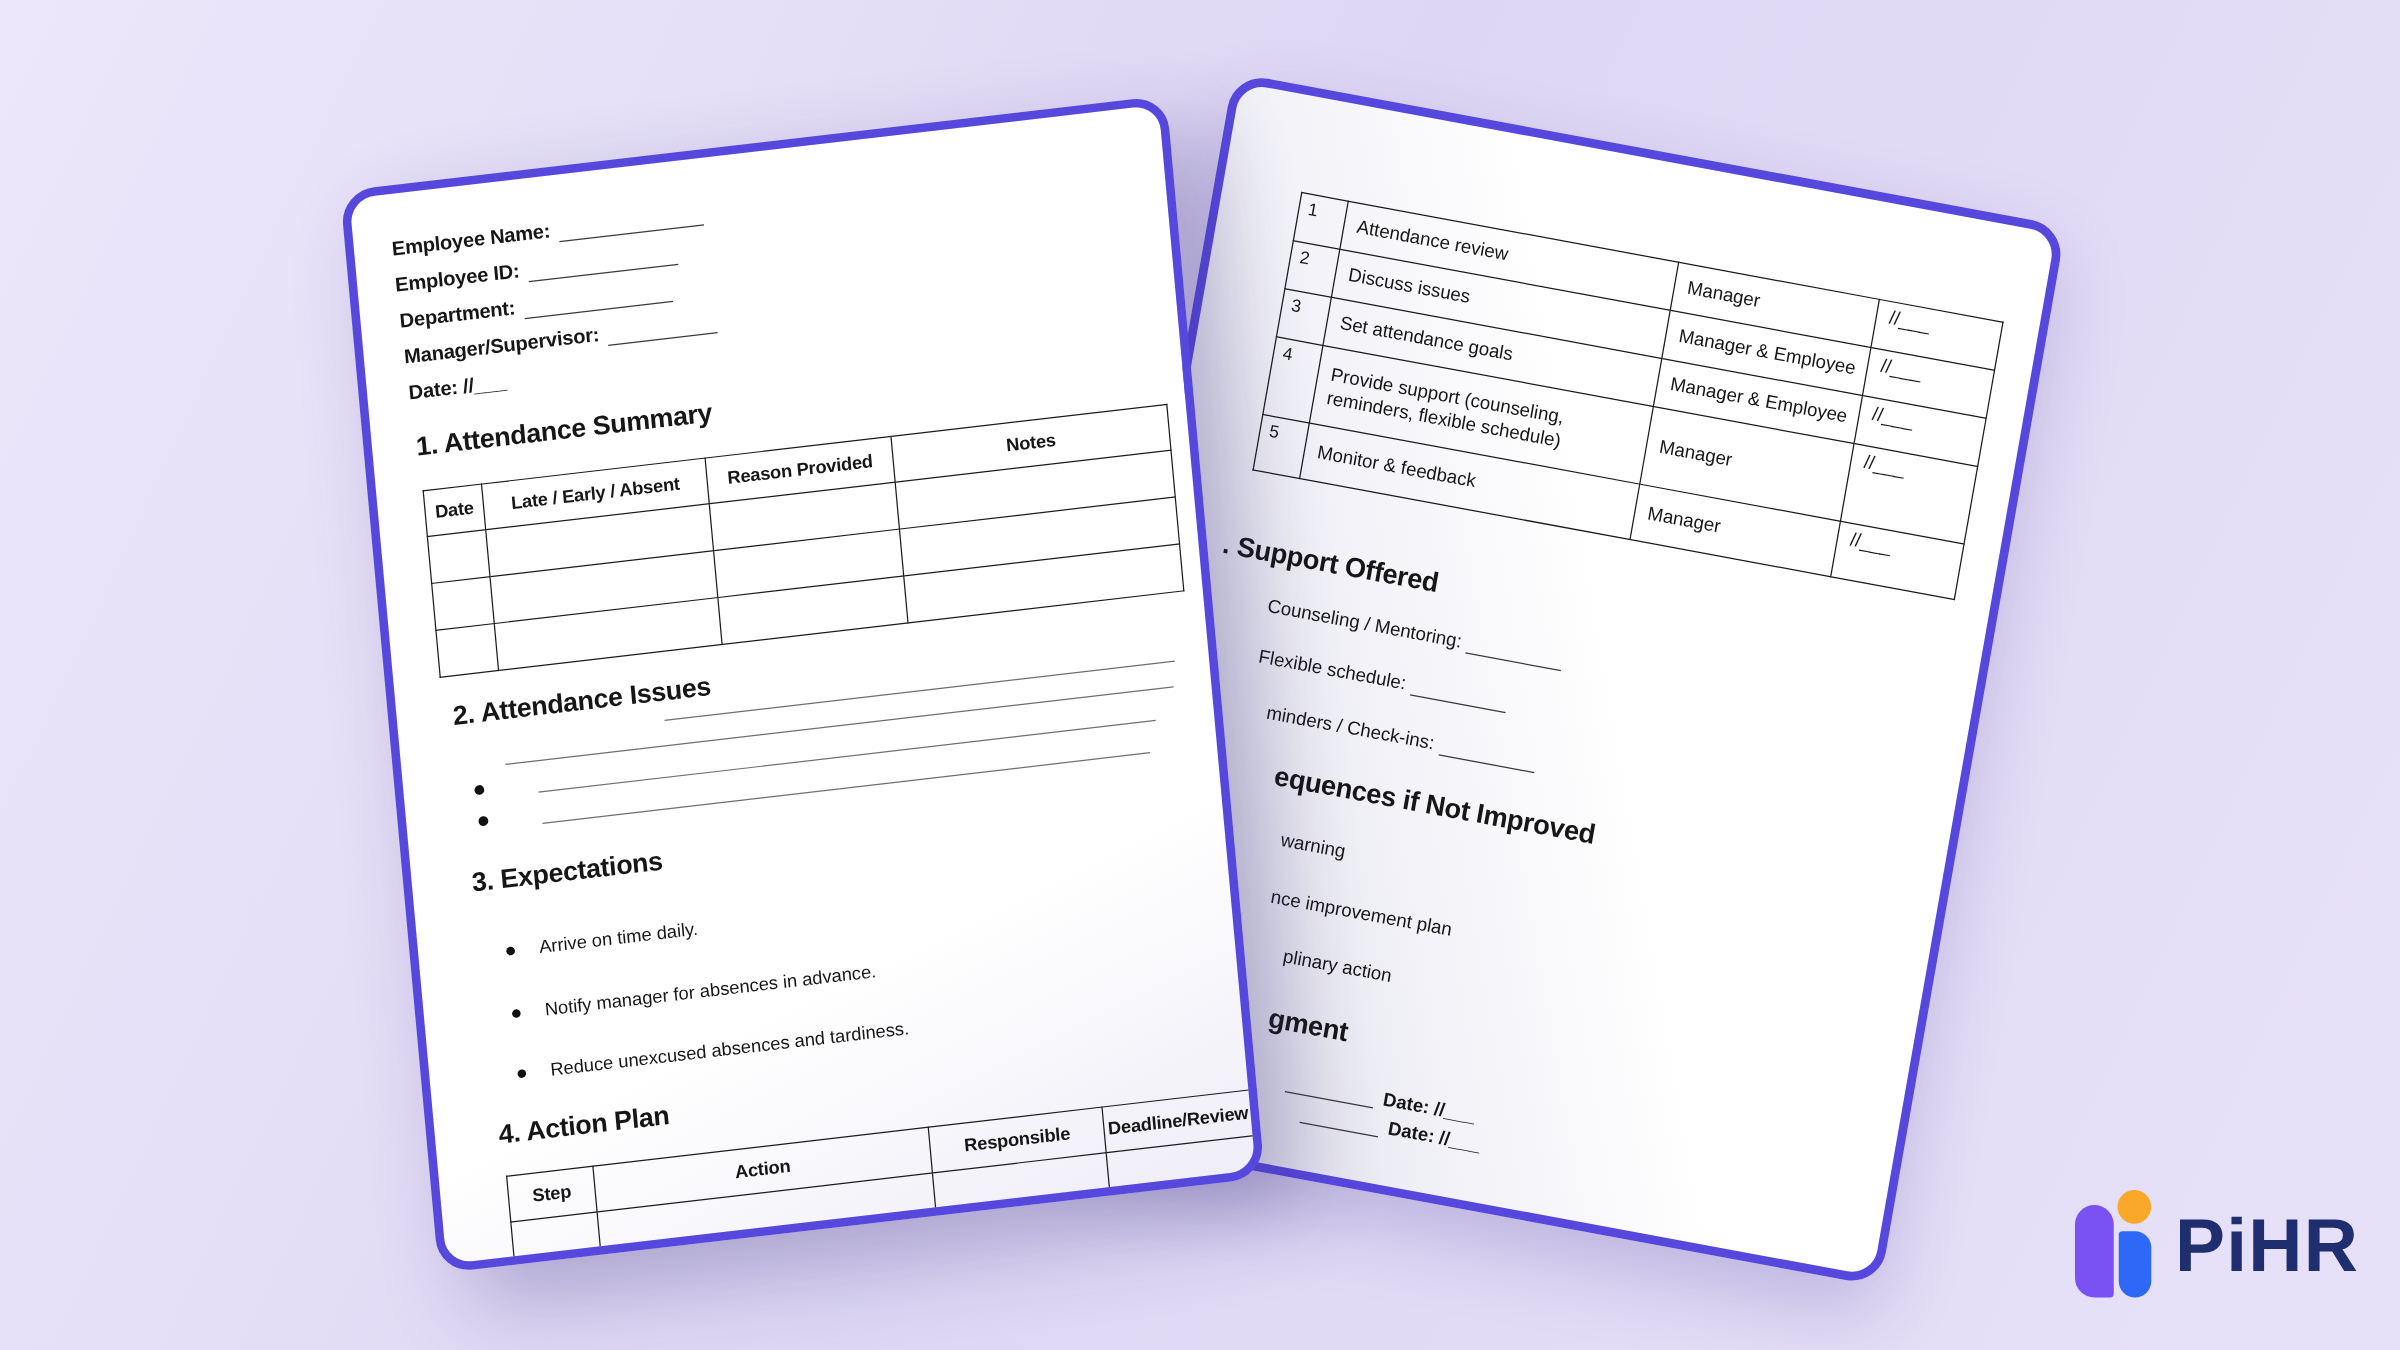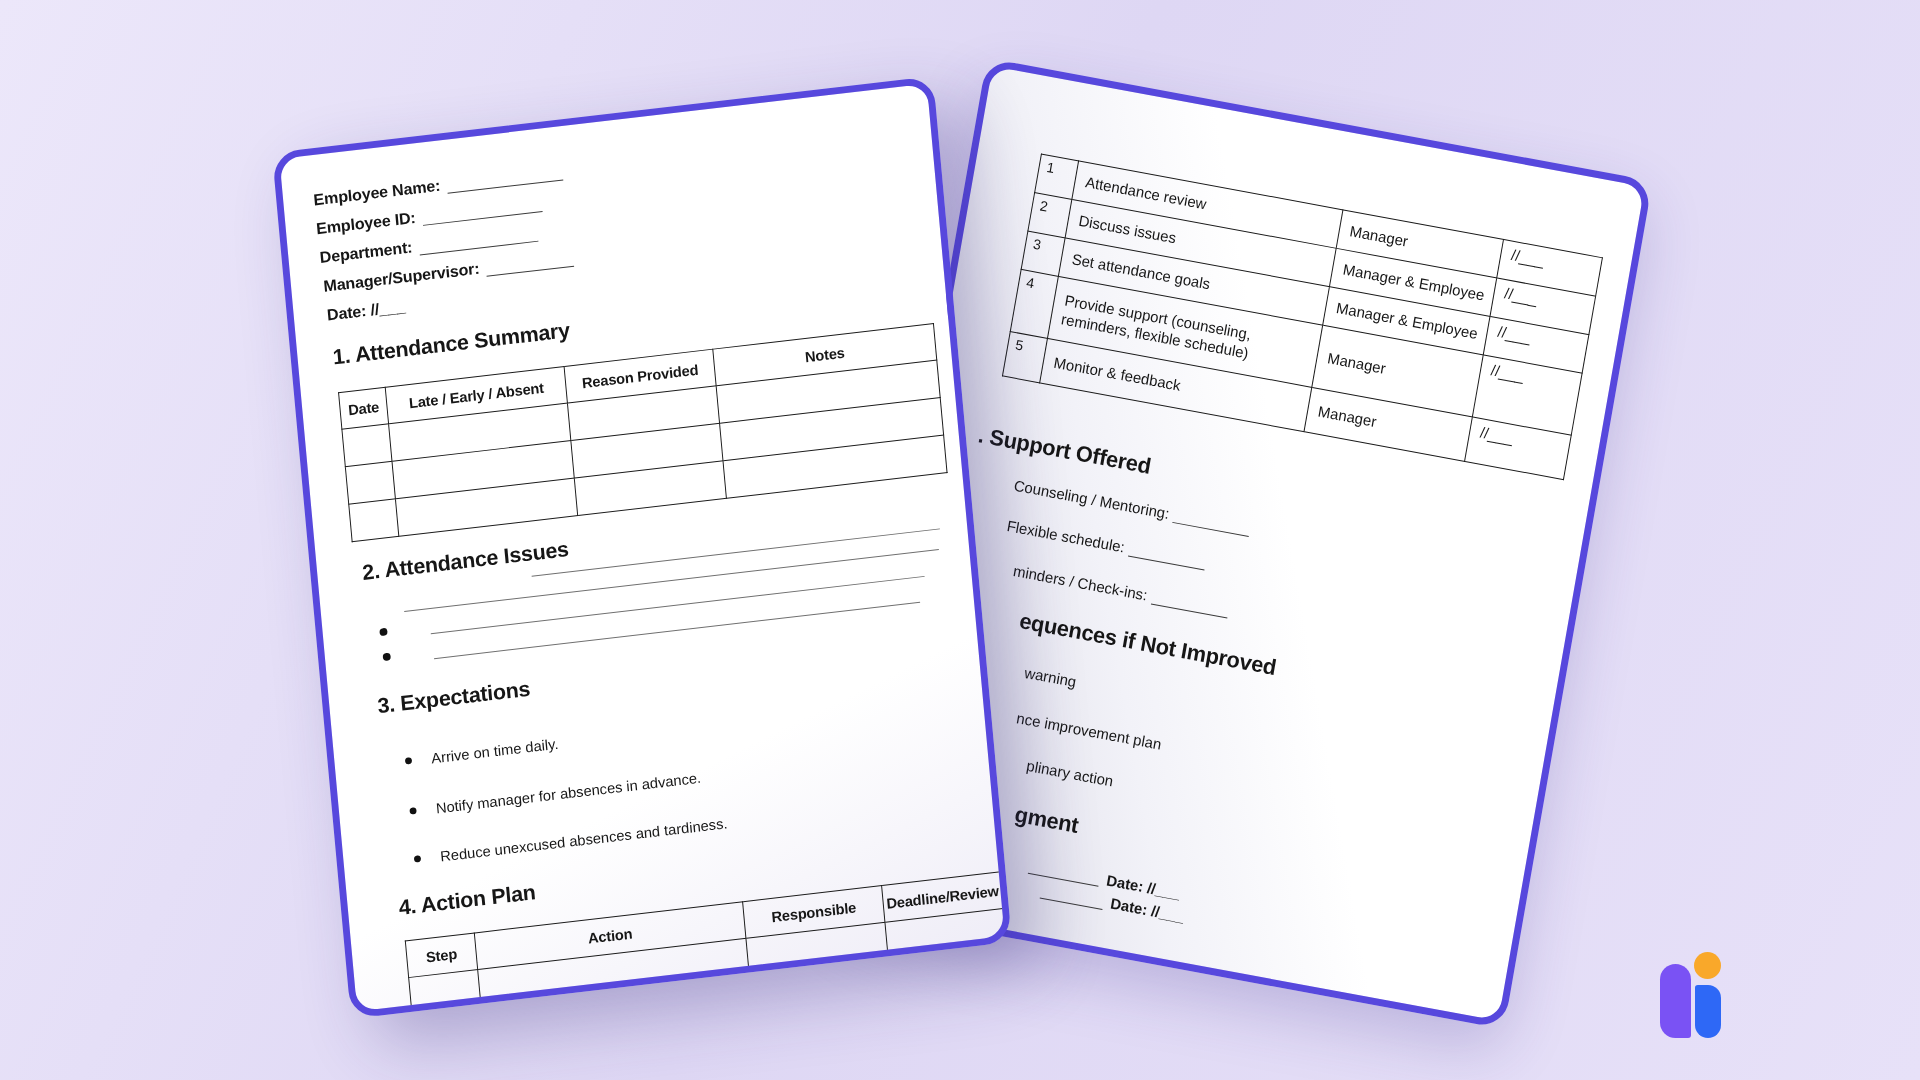--- a/index.html
+++ b/index.html
@@ -240,15 +240,16 @@
     </tbody>
       </table>
   </div>
 
   <div class="logo">
     <div class="logo-icon">
       <div class="petal-l"></div>
       <div class="logo-dot"></div>
       <div class="petal-r"></div>
     </div>
+    <div class="logo-text">PiHR</div>
   </div>
 
 </div>
 
 </body></html>

